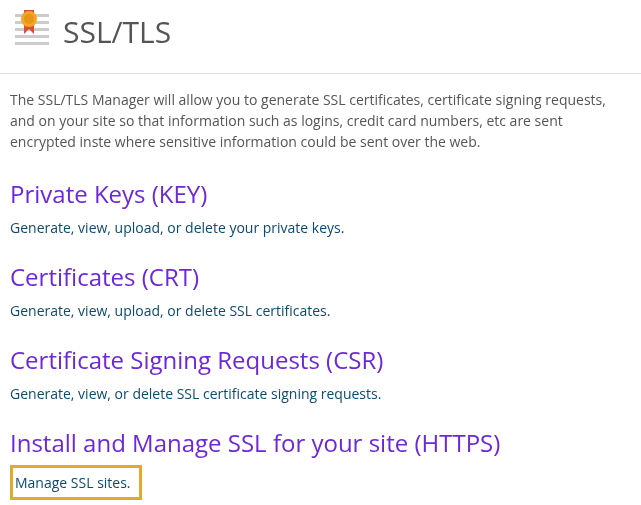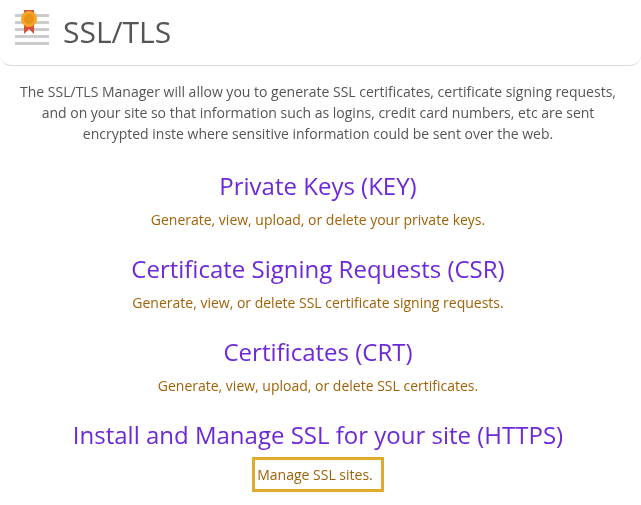--- a/index.html
+++ b/index.html
@@ -6,55 +6,53 @@
     body {
       font-family: "Open Sans", "Helvetica Neue", Arial, sans-serif;
       background: #ffffff;
       color: #333;
       width: 641px;
       overflow: hidden;
     }
     .header {
       display: flex;
       align-items: center;
-      padding: 10px 15px 12px 15px;
+      padding: 10px 15px 20px 15px;
       border-bottom: 1px solid #ddd;
       gap: 14px;
-      border-radius: 11px;
     }
     .header-icon {
       flex-shrink: 0;
     }
     .page-title {
       font-size: 30px;
       font-weight: 400;
       color: #555;
     }
     .content {
       padding: 15px 15px 0 10px;
-      text-align: center;
     }
     .description {
       font-size: 14px;
       color: #555;
       line-height: 1.5;
       margin-bottom: 25px;
     }
     .section {
       margin-bottom: 22px;
     }
     .section-heading {
       font-size: 24px;
       font-weight: 400;
       color: #6d28d9;
       margin-bottom: 6px;
     }
     .section-link {
       font-size: 14px;
-      color: #a16207;
+      color: #0c4a6e;
       text-decoration: none;
       display: inline-block;
     }
     .highlighted {
       display: inline-block;
       border: 3px solid #e0aa2a;
       padding: 3px 8px 4px 2px;
     }
     .highlighted .section-link {
     }
@@ -80,27 +78,27 @@
 
 <div class="content">
   <p class="description">The SSL/TLS Manager will allow you to generate SSL certificates, certificate signing requests, and on your site so that information such as logins, credit card numbers, etc are sent encrypted inste where sensitive information could be sent over the web.</p>
 
   <div class="section">
     <h2 class="section-heading">Private Keys (KEY)</h2>
     <a href="#" class="section-link">Generate, view, upload, or delete your private keys.</a>
   </div>
 
   <div class="section">
-    <h2 class="section-heading">Certificate Signing Requests (CSR)</h2>
-    <a href="#" class="section-link">Generate, view, or delete SSL certificate signing requests.</a>
+    <h2 class="section-heading">Certificates (CRT)</h2>
+    <a href="#" class="section-link">Generate, view, upload, or delete SSL certificates.</a>
   </div>
 
   <div class="section">
-    <h2 class="section-heading">Certificates (CRT)</h2>
-    <a href="#" class="section-link">Generate, view, upload, or delete SSL certificates.</a>
+    <h2 class="section-heading">Certificate Signing Requests (CSR)</h2>
+    <a href="#" class="section-link">Generate, view, or delete SSL certificate signing requests.</a>
   </div>
 
   <div class="section">
     <h2 class="section-heading">Install and Manage SSL for your site (HTTPS)</h2>
     <span class="highlighted">
       <a href="#" class="section-link">Manage SSL sites.</a>
     </span>
   </div>
 </div>
 

